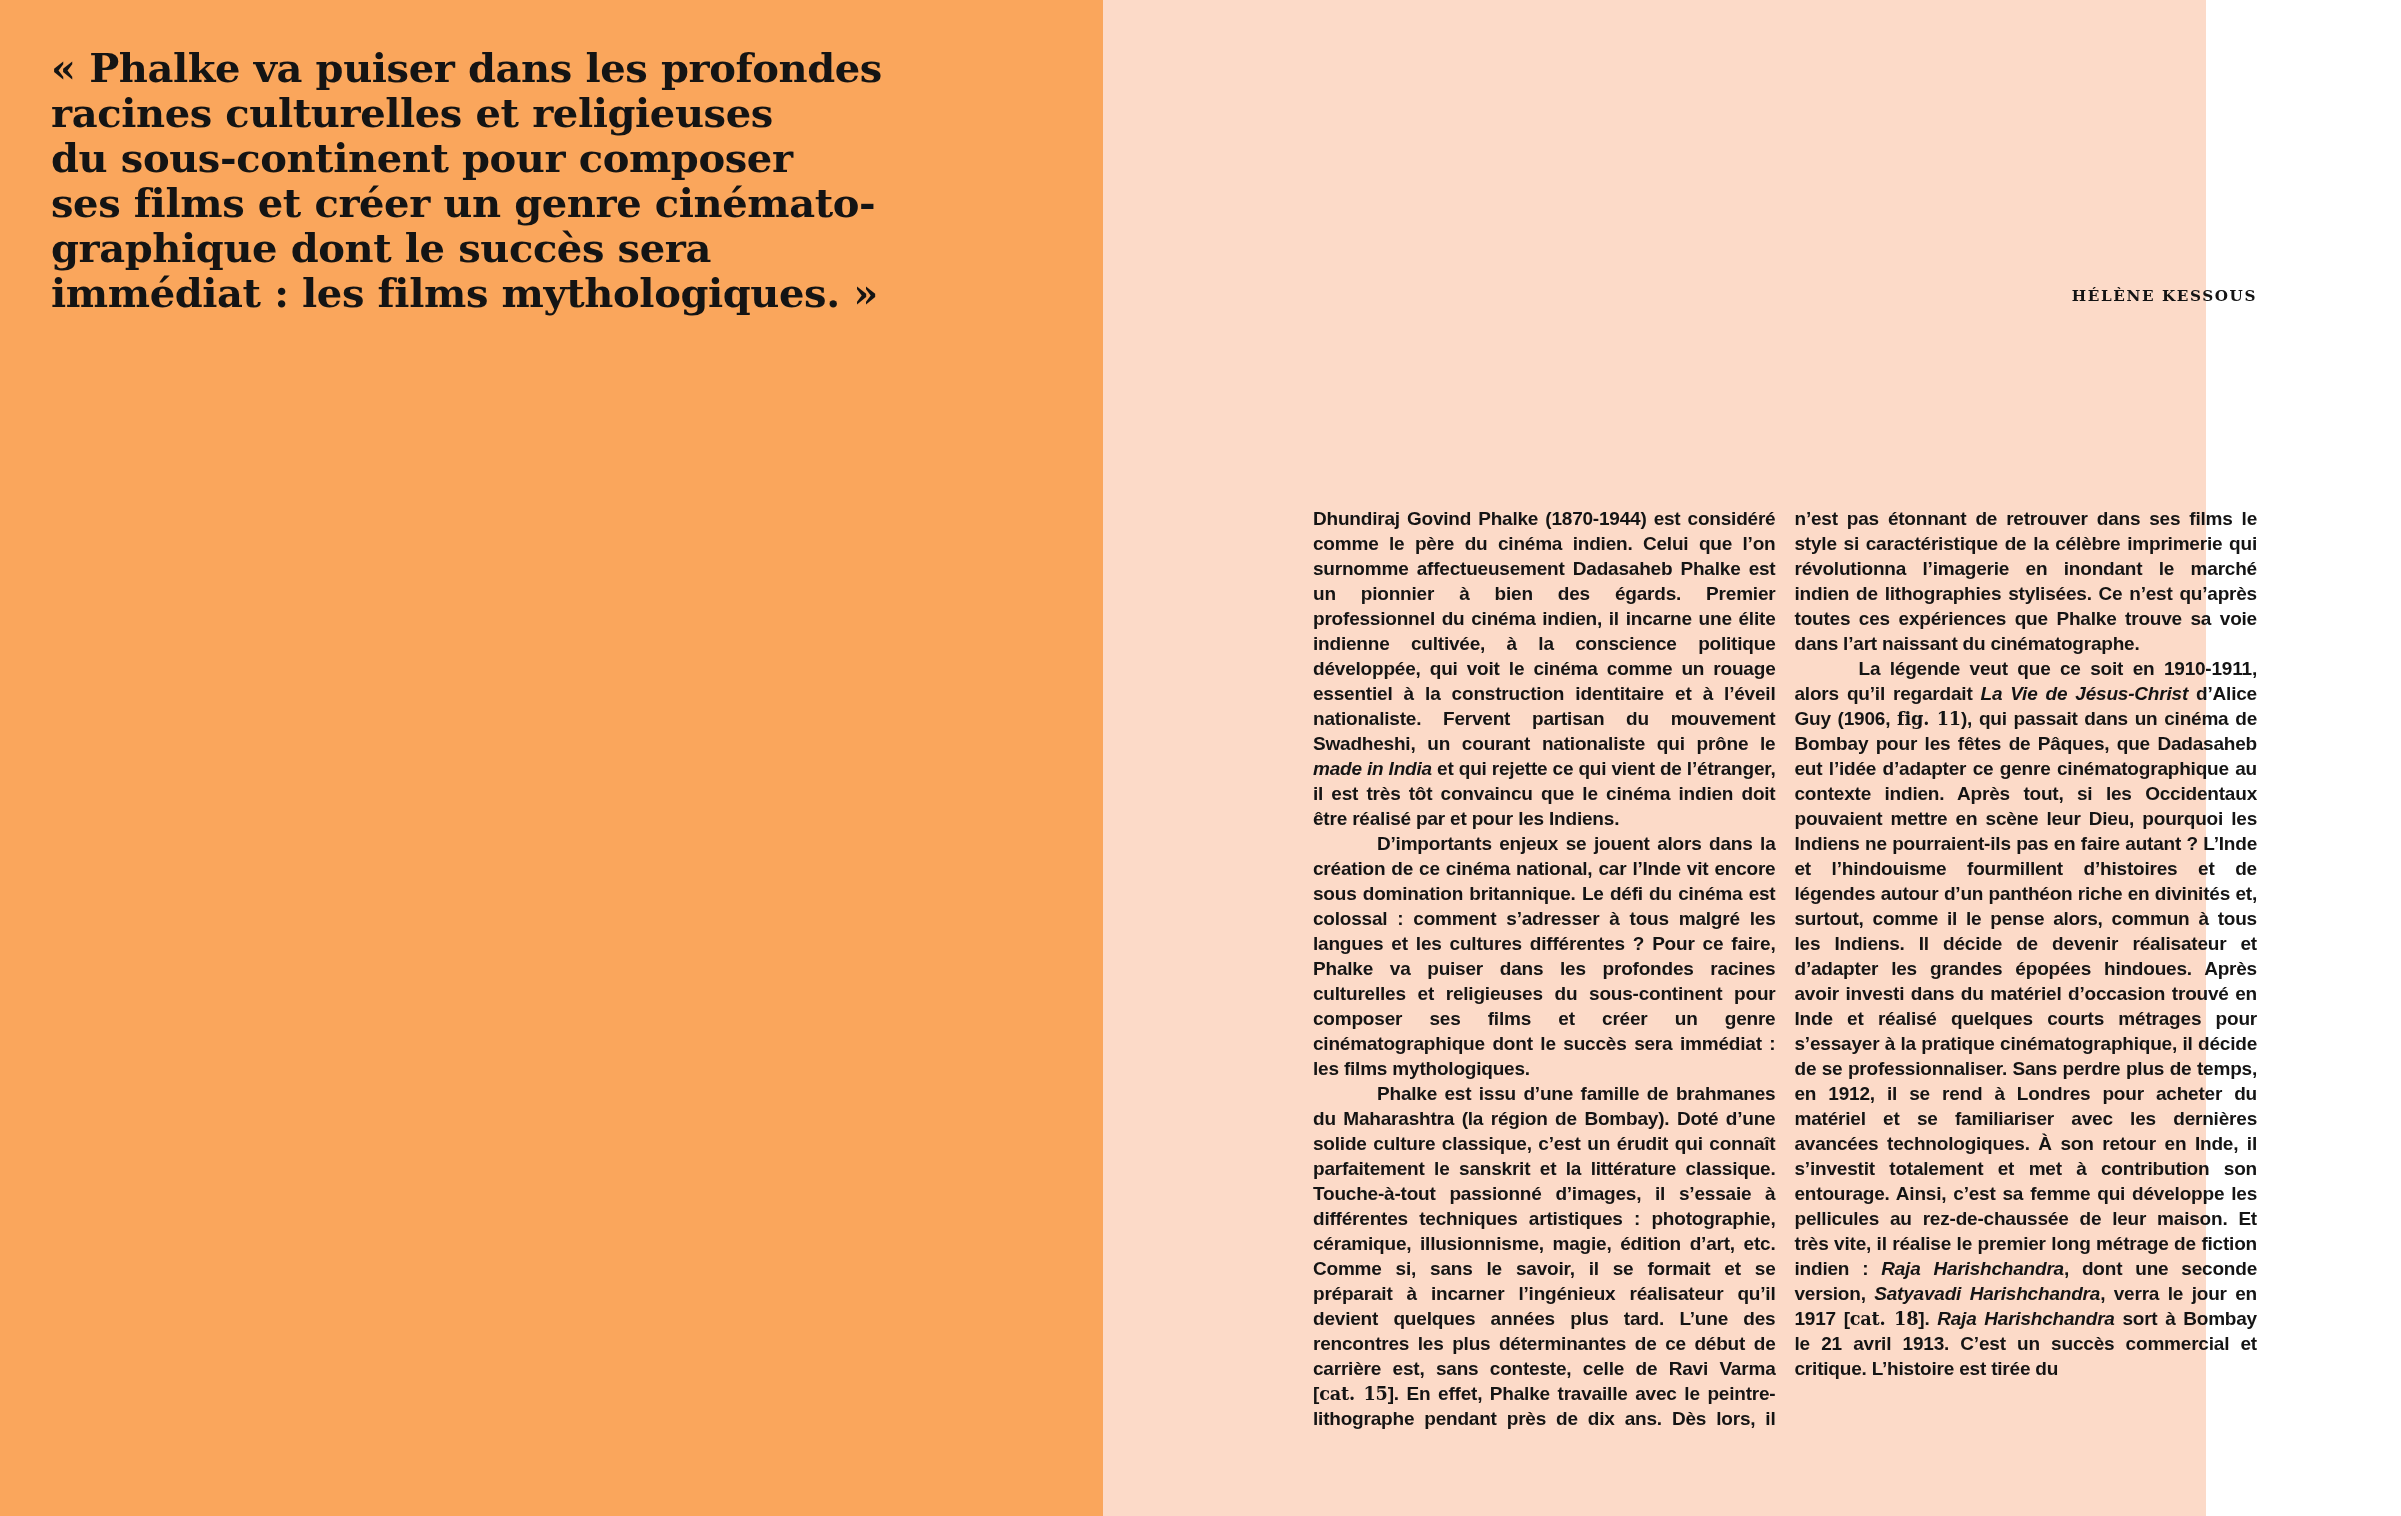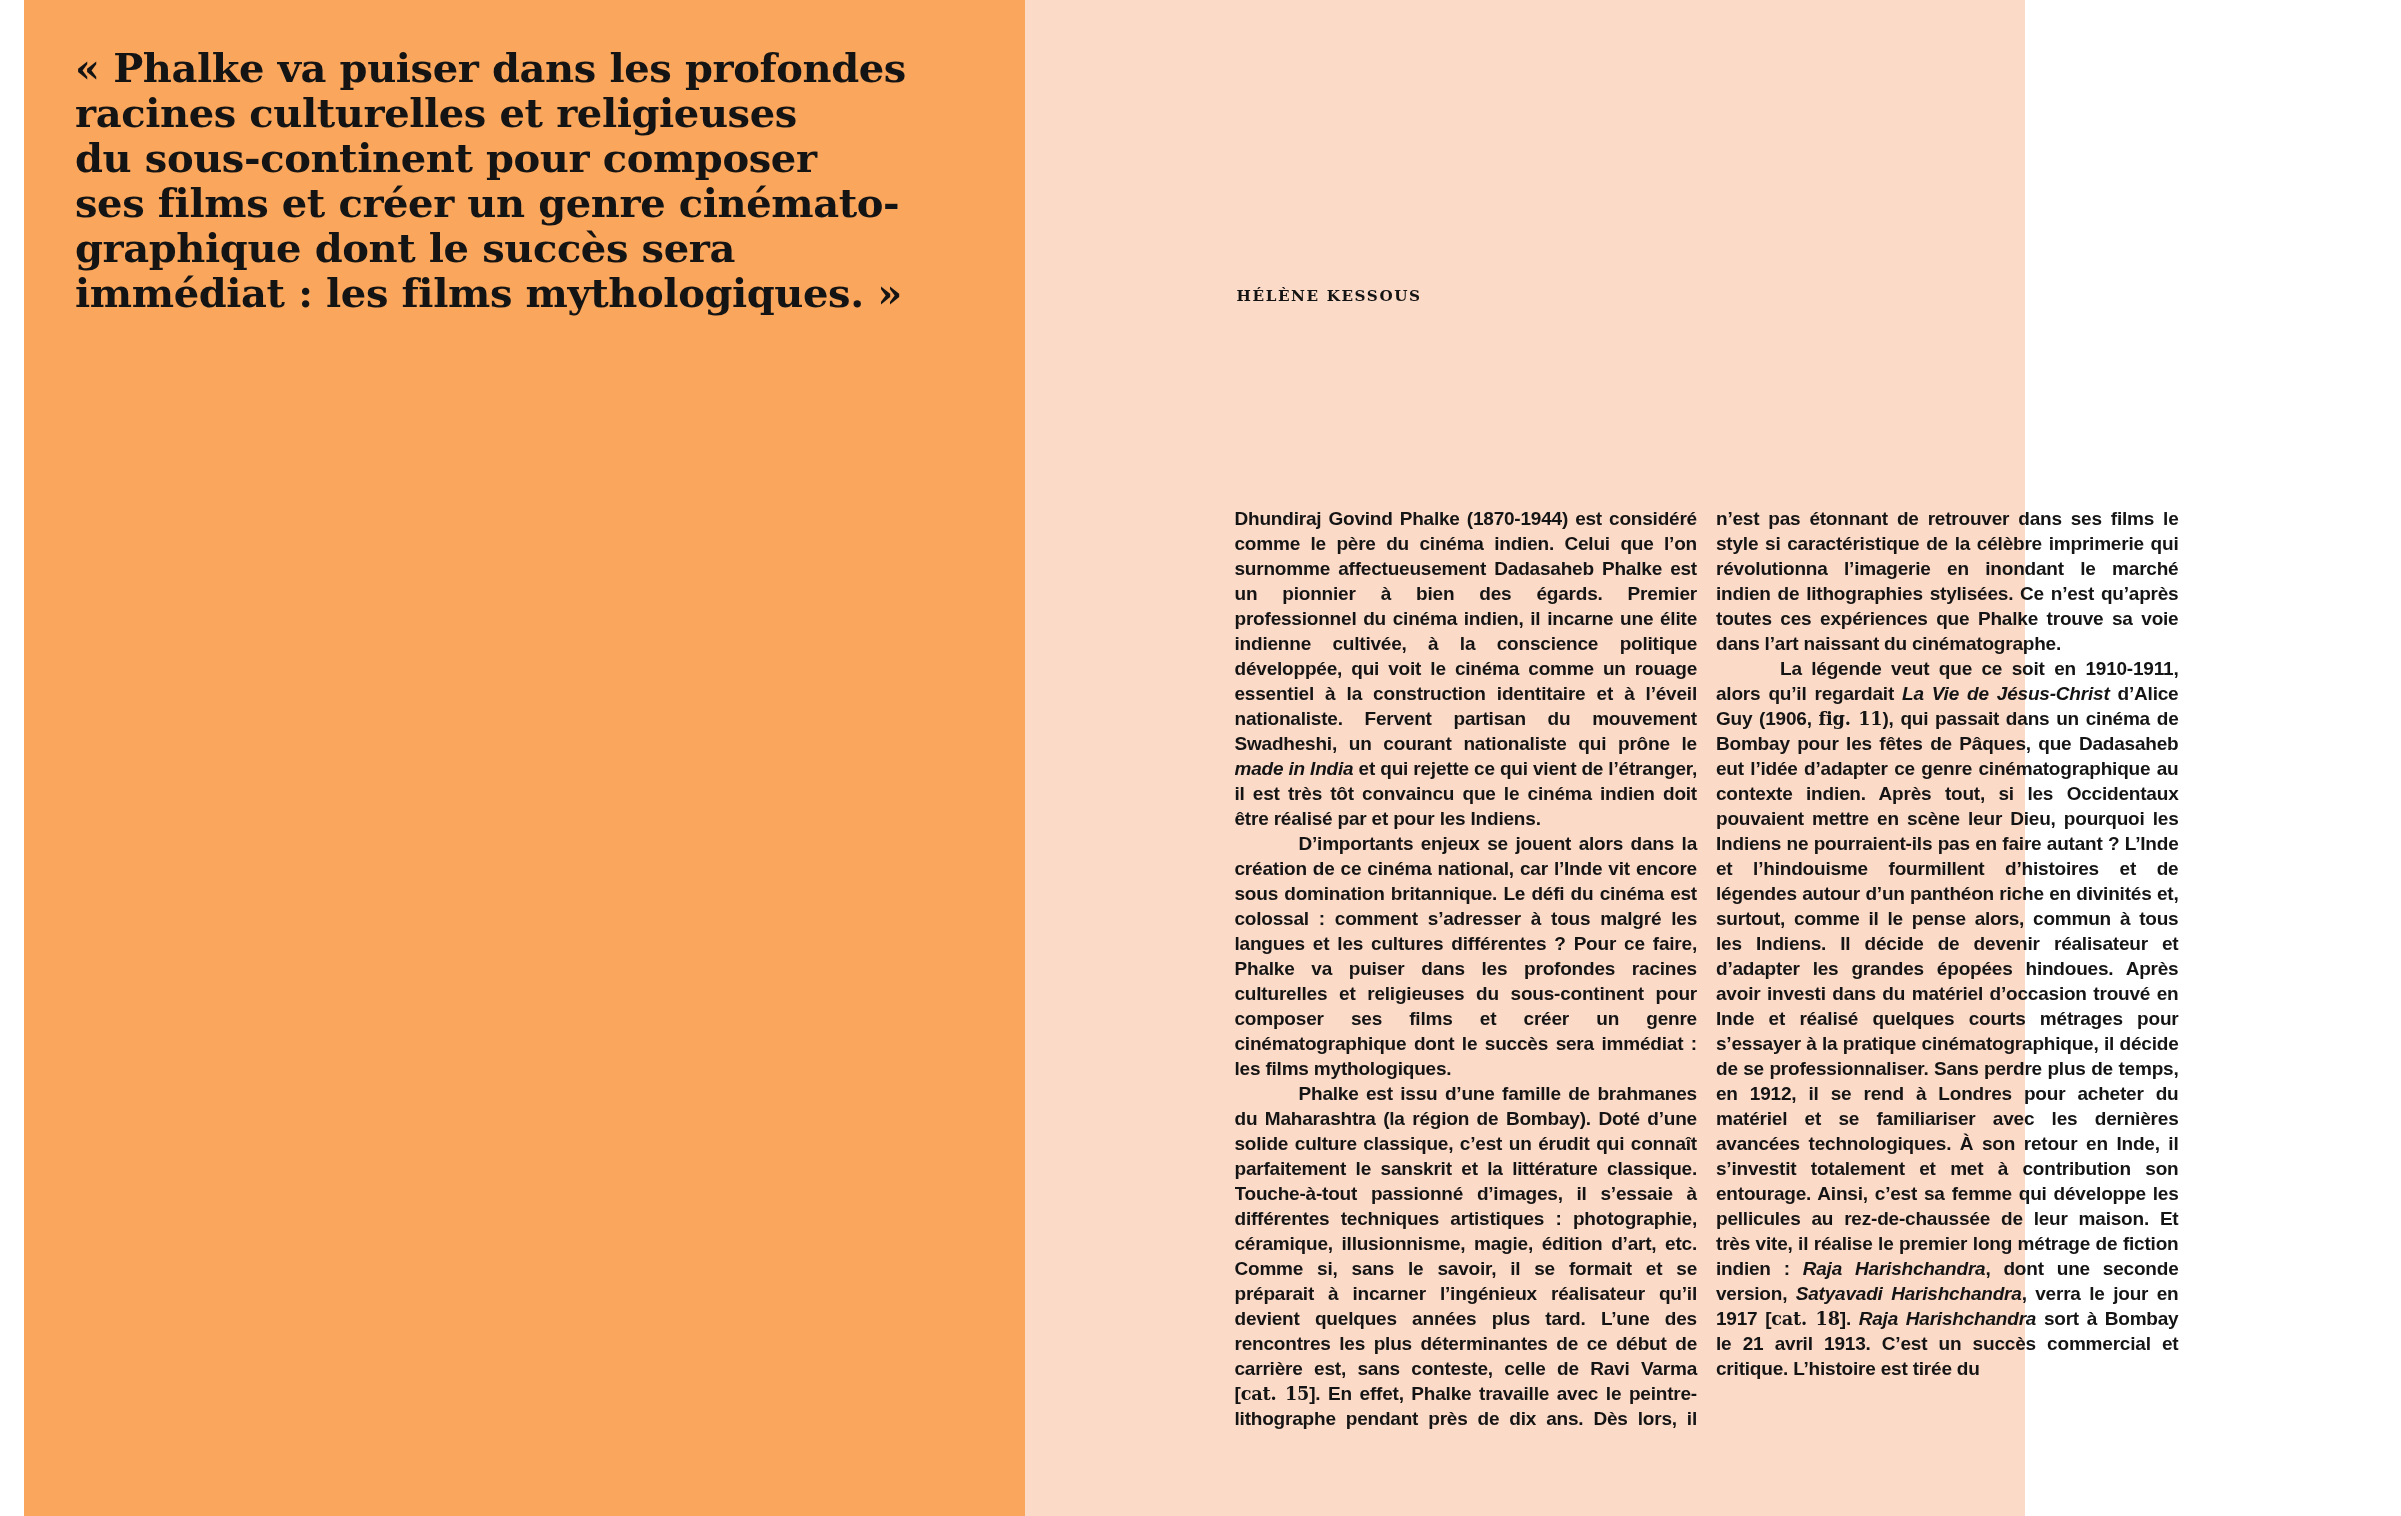--- a/index.html
+++ b/index.html
@@ -7,21 +7,21 @@
     --pink:#FCDAC8;
     --ink:#141414;
   }
   *{margin:0;padding:0;box-sizing:border-box;}
   html,body{width:2401px;height:1517px;}
   body{
     font-family:"Liberation Sans", sans-serif;
     color:var(--ink);
     overflow:hidden;
   }
-  .spread{position:relative;width:2025px;height:1517px;display:flex;padding-left:24px;}
+  .spread{position:relative;width:2206px;height:1517px;display:flex;}
   .page{position:relative;width:1201px;height:1517px;}
   .page-left{background:var(--orange);}
   .page-right{background:var(--pink);}
 
   
   .pull-quote{
     position:absolute;left:51px;top:45px;width:1092px;
     font-family:"DejaVu Serif", serif;
     font-weight:bold;
     font-size:40px;line-height:45px;
@@ -50,21 +50,21 @@
   }
   .film-strip .perfs{
     position:absolute;left:4px;right:4px;top:1.6px;height:4px;
     background:repeating-linear-gradient(90deg,
       rgba(255,255,255,0.95) 0 3.2px, transparent 3.2px 17px);
   }
 
   
   .author{
     position:absolute;left:212px;top:287px;width:942px;
-    text-align:left;
+    text-align:right;
     font-family:"DejaVu Serif", serif;
     font-weight:bold;
     font-size:15.2px;letter-spacing:1.6px;
     color:var(--ink);
   }
 
   
   .article{
     position:absolute;left:210px;top:506px;width:944px;height:929px;
     column-count:2;column-gap:19px;column-fill:auto;

